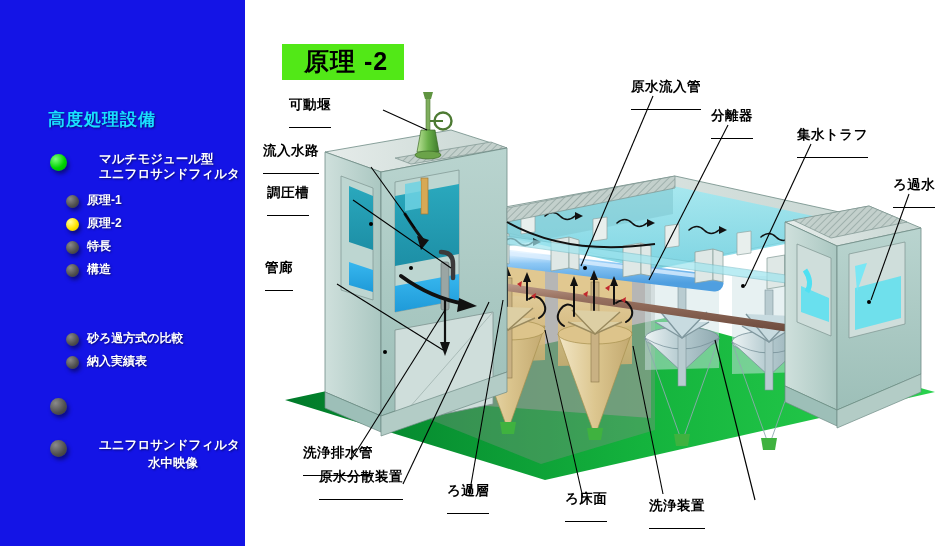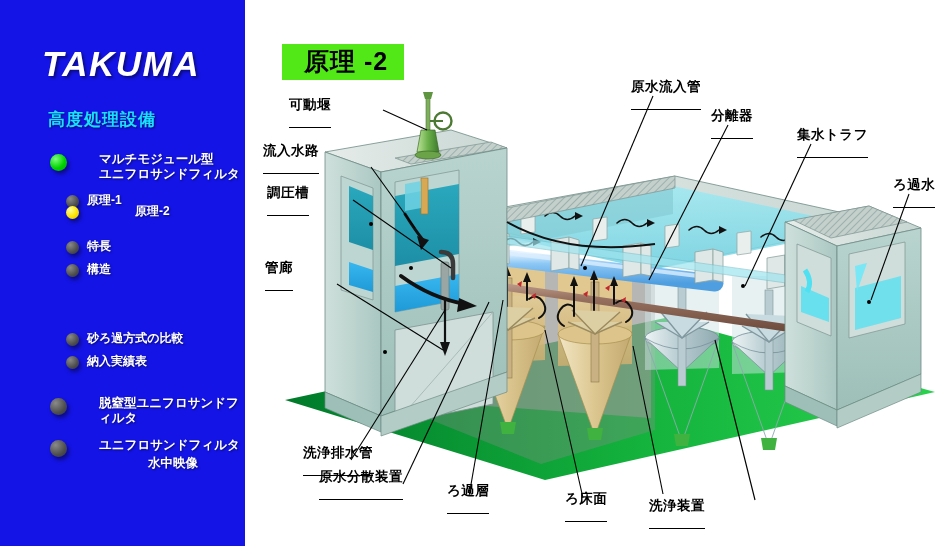--- a/index.html
+++ b/index.html
@@ -60,36 +60,35 @@
   svg.art { position:absolute; left:0; top:0; width:696px; height:546px; }
   svg.leaders { position:absolute; left:0; top:0; width:696px; height:546px; pointer-events:none; }
 </style>
 </head>
 <body>
 
 <div id="page">
 
   <div id="sidebar">
 
-    <div id="logo">TAKUMA</div>
 
     <div id="section-title">高度処理設備</div>
 
     <div class="nav-row" style="left:50px; top:152px;">
       <span class="bullet big b-green"></span>
       <span class="nav-label lg">マルチモジュール型
 ユニフロサンドフィルタ</span>
     </div>
 
     <div class="nav-row" style="left:66px; top:193px;">
       <span class="bullet small b-gray"></span>
       <span class="nav-label">原理-1</span>
     </div>
 
-    <div class="nav-row" style="left:66px; top:204px;gap:48px;">
+    <div class="nav-row" style="left:66px; top:216px;">
       <span class="bullet small b-yellow"></span>
       <span class="nav-label">原理-2</span>
     </div>
 
     <div class="nav-row" style="left:66px; top:239px;">
       <span class="bullet small b-gray"></span>
       <span class="nav-label">特長</span>
     </div>
 
     <div class="nav-row" style="left:66px; top:262px;">
@@ -104,21 +103,20 @@
       <span class="nav-label">砂ろ過方式の比較</span>
     </div>
 
     <div class="nav-row" style="left:66px; top:354px;">
       <span class="bullet small b-gray"></span>
       <span class="nav-label">納入実績表</span>
     </div>
 
     <div class="nav-row" style="left:50px; top:396px;">
       <span class="bullet big b-gray"></span>
-      <span class="nav-label lg">脱窒型ユニフロサンドフィルタ</span>
     </div>
 
     <div class="nav-row" style="left:50px; top:438px;">
       <span class="bullet big b-gray"></span>
       <span class="nav-label lg">ユニフロサンドフィルタ</span>
     </div>
     <div class="nav-row" style="left:140px; top:456px;">
       <span class="nav-label lg" style="margin-left:8px;">水中映像</span>
     </div>
   </div>

